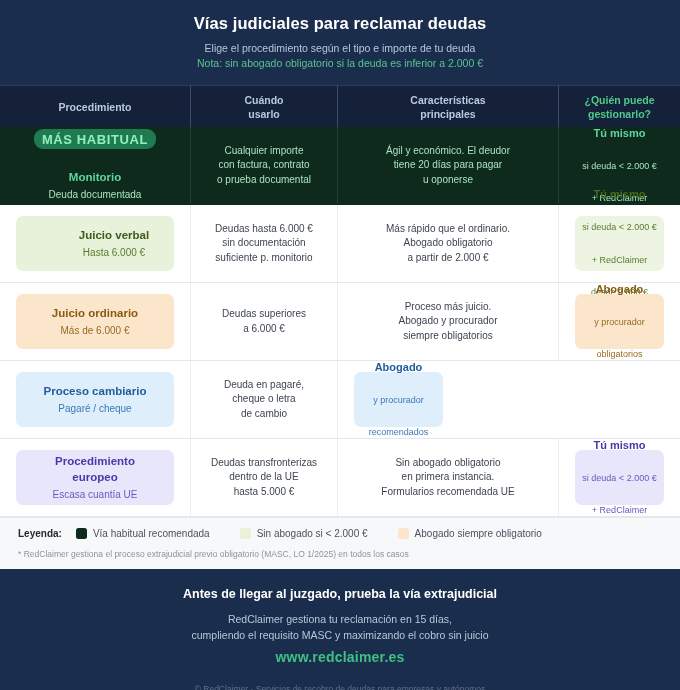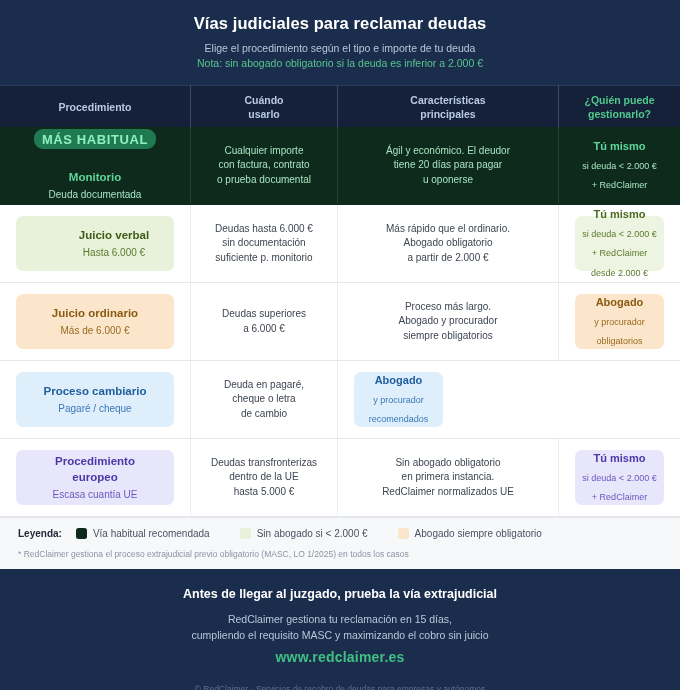--- a/index.html
+++ b/index.html
@@ -92,21 +92,21 @@
     padding: 4px 6px;
   }
 
   .proc-name { font-size: 11.5px; font-weight: bold; line-height: 16px; }
   .proc-sub  { font-size: 10px; line-height: 15px; margin-top: 2px; }
 
   .body-text { font-size: 10px; line-height: 14.5px; color: #3d4550; }
   .row.highlight .body-text { color: #a7e3c1; }
 
   .mgr-name { font-size: 11px; font-weight: bold; line-height: 15px; }
-  .mgr-sub  { font-size: 9px; line-height: 13.5px; margin-top: 6px; }
+  .mgr-sub  { font-size: 9px; line-height: 13.5px; margin-top: 19px; }
 
   .badge {
     display: inline-block;
     background: #1f7a52;
     color: #8ff0bd;
     font-size: 13px;
     font-weight: bold;
     letter-spacing: .6px;
     padding: 2.5px 8px;
     border-radius: 9px;
@@ -249,21 +249,21 @@
           <div class="card" style="background: rgb(251, 230, 203);">
             <div class="proc-name" style="color: rgb(138, 90, 18);">Juicio ordinario</div>
             <div class="proc-sub" style="color: rgb(154, 106, 32);">Más de 6.000 €</div>
           </div>
         </div>
         <div class="cell col2">
           <div class="body-text">Deudas superiores</div>
           <div class="body-text">a 6.000 €</div>
         </div>
         <div class="cell col3">
-          <div class="body-text">Proceso más largo.</div>
+          <div class="body-text">Proceso más juicio.</div>
           <div class="body-text">Abogado y procurador</div>
           <div class="body-text">siempre obligatorios</div>
         </div>
         <div class="cell col4">
           <div class="card" style="background: rgb(251, 230, 203);">
             <div class="mgr-name" style="color: rgb(138, 90, 18);">Abogado</div>
             <div class="mgr-sub" style="color: rgb(154, 106, 32);">y procurador</div>
             <div class="mgr-sub" style="color: rgb(154, 106, 32);">obligatorios</div>
           </div>
         </div>
@@ -299,21 +299,21 @@
           </div>
         </div>
         <div class="cell col2">
           <div class="body-text">Deudas transfronterizas</div>
           <div class="body-text">dentro de la UE</div>
           <div class="body-text">hasta 5.000 €</div>
         </div>
         <div class="cell col3">
           <div class="body-text">Sin abogado obligatorio</div>
           <div class="body-text">en primera instancia.</div>
-          <div class="body-text">RedClaimer normalizados UE</div>
+          <div class="body-text">Formularios recomendada UE</div>
         </div>
         <div class="cell col4">
           <div class="card" style="background: rgb(232, 230, 250);">
             <div class="mgr-name" style="color: rgb(75, 56, 168);">Tú mismo</div>
             <div class="mgr-sub" style="color: rgb(106, 88, 192);">si deuda &lt; 2.000 €</div>
             <div class="mgr-sub" style="color: rgb(106, 88, 192);">+ RedClaimer</div>
           </div>
         </div>
       </div>
     </div>

